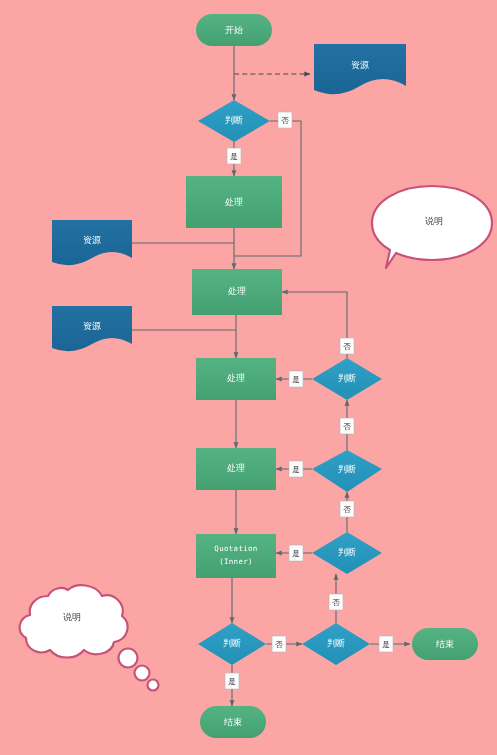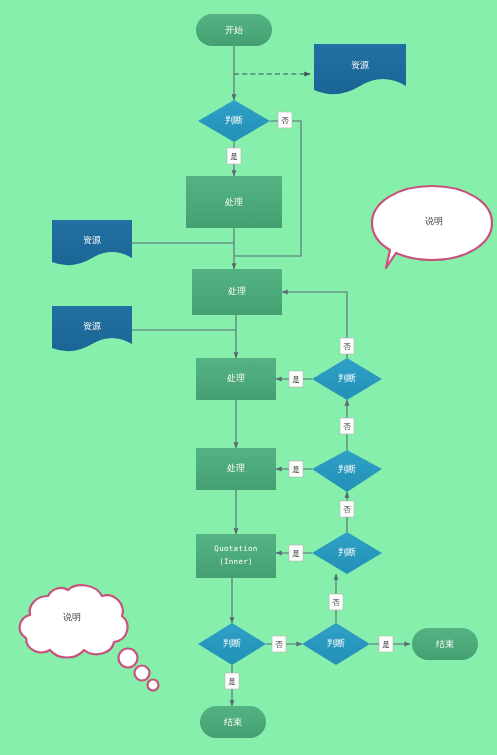--- a/index.html
+++ b/index.html
@@ -1,21 +1,21 @@
 <!DOCTYPE html>
 <html><head>
 <meta charset="utf-8">
 <title>Flowchart</title>
 <style>
   html,body{margin:0;padding:0;background:#ffffff;}
   body{
     font-family:"Liberation Sans","DejaVu Sans",sans-serif;
     width:497px;height:755px;overflow:hidden;
   }
-  #canvas{position:relative;width:497px;height:755px;background:#86efac;}
+  #canvas{position:relative;width:497px;height:755px;background:#fca5a5;}
   svg#fc{position:absolute;left:0;top:0;width:497px;height:755px;display:block;}
   .node-label{
     font-family:"Liberation Sans","DejaVu Sans",sans-serif;
     font-size:9px;fill:#ffffff;text-anchor:middle;dominant-baseline:middle;
   }
   .node-label.mono{
     font-family:"DejaVu Sans Mono","Liberation Mono",monospace;
     font-size:7.5px;letter-spacing:.3px;
   }
   .callout-label{

